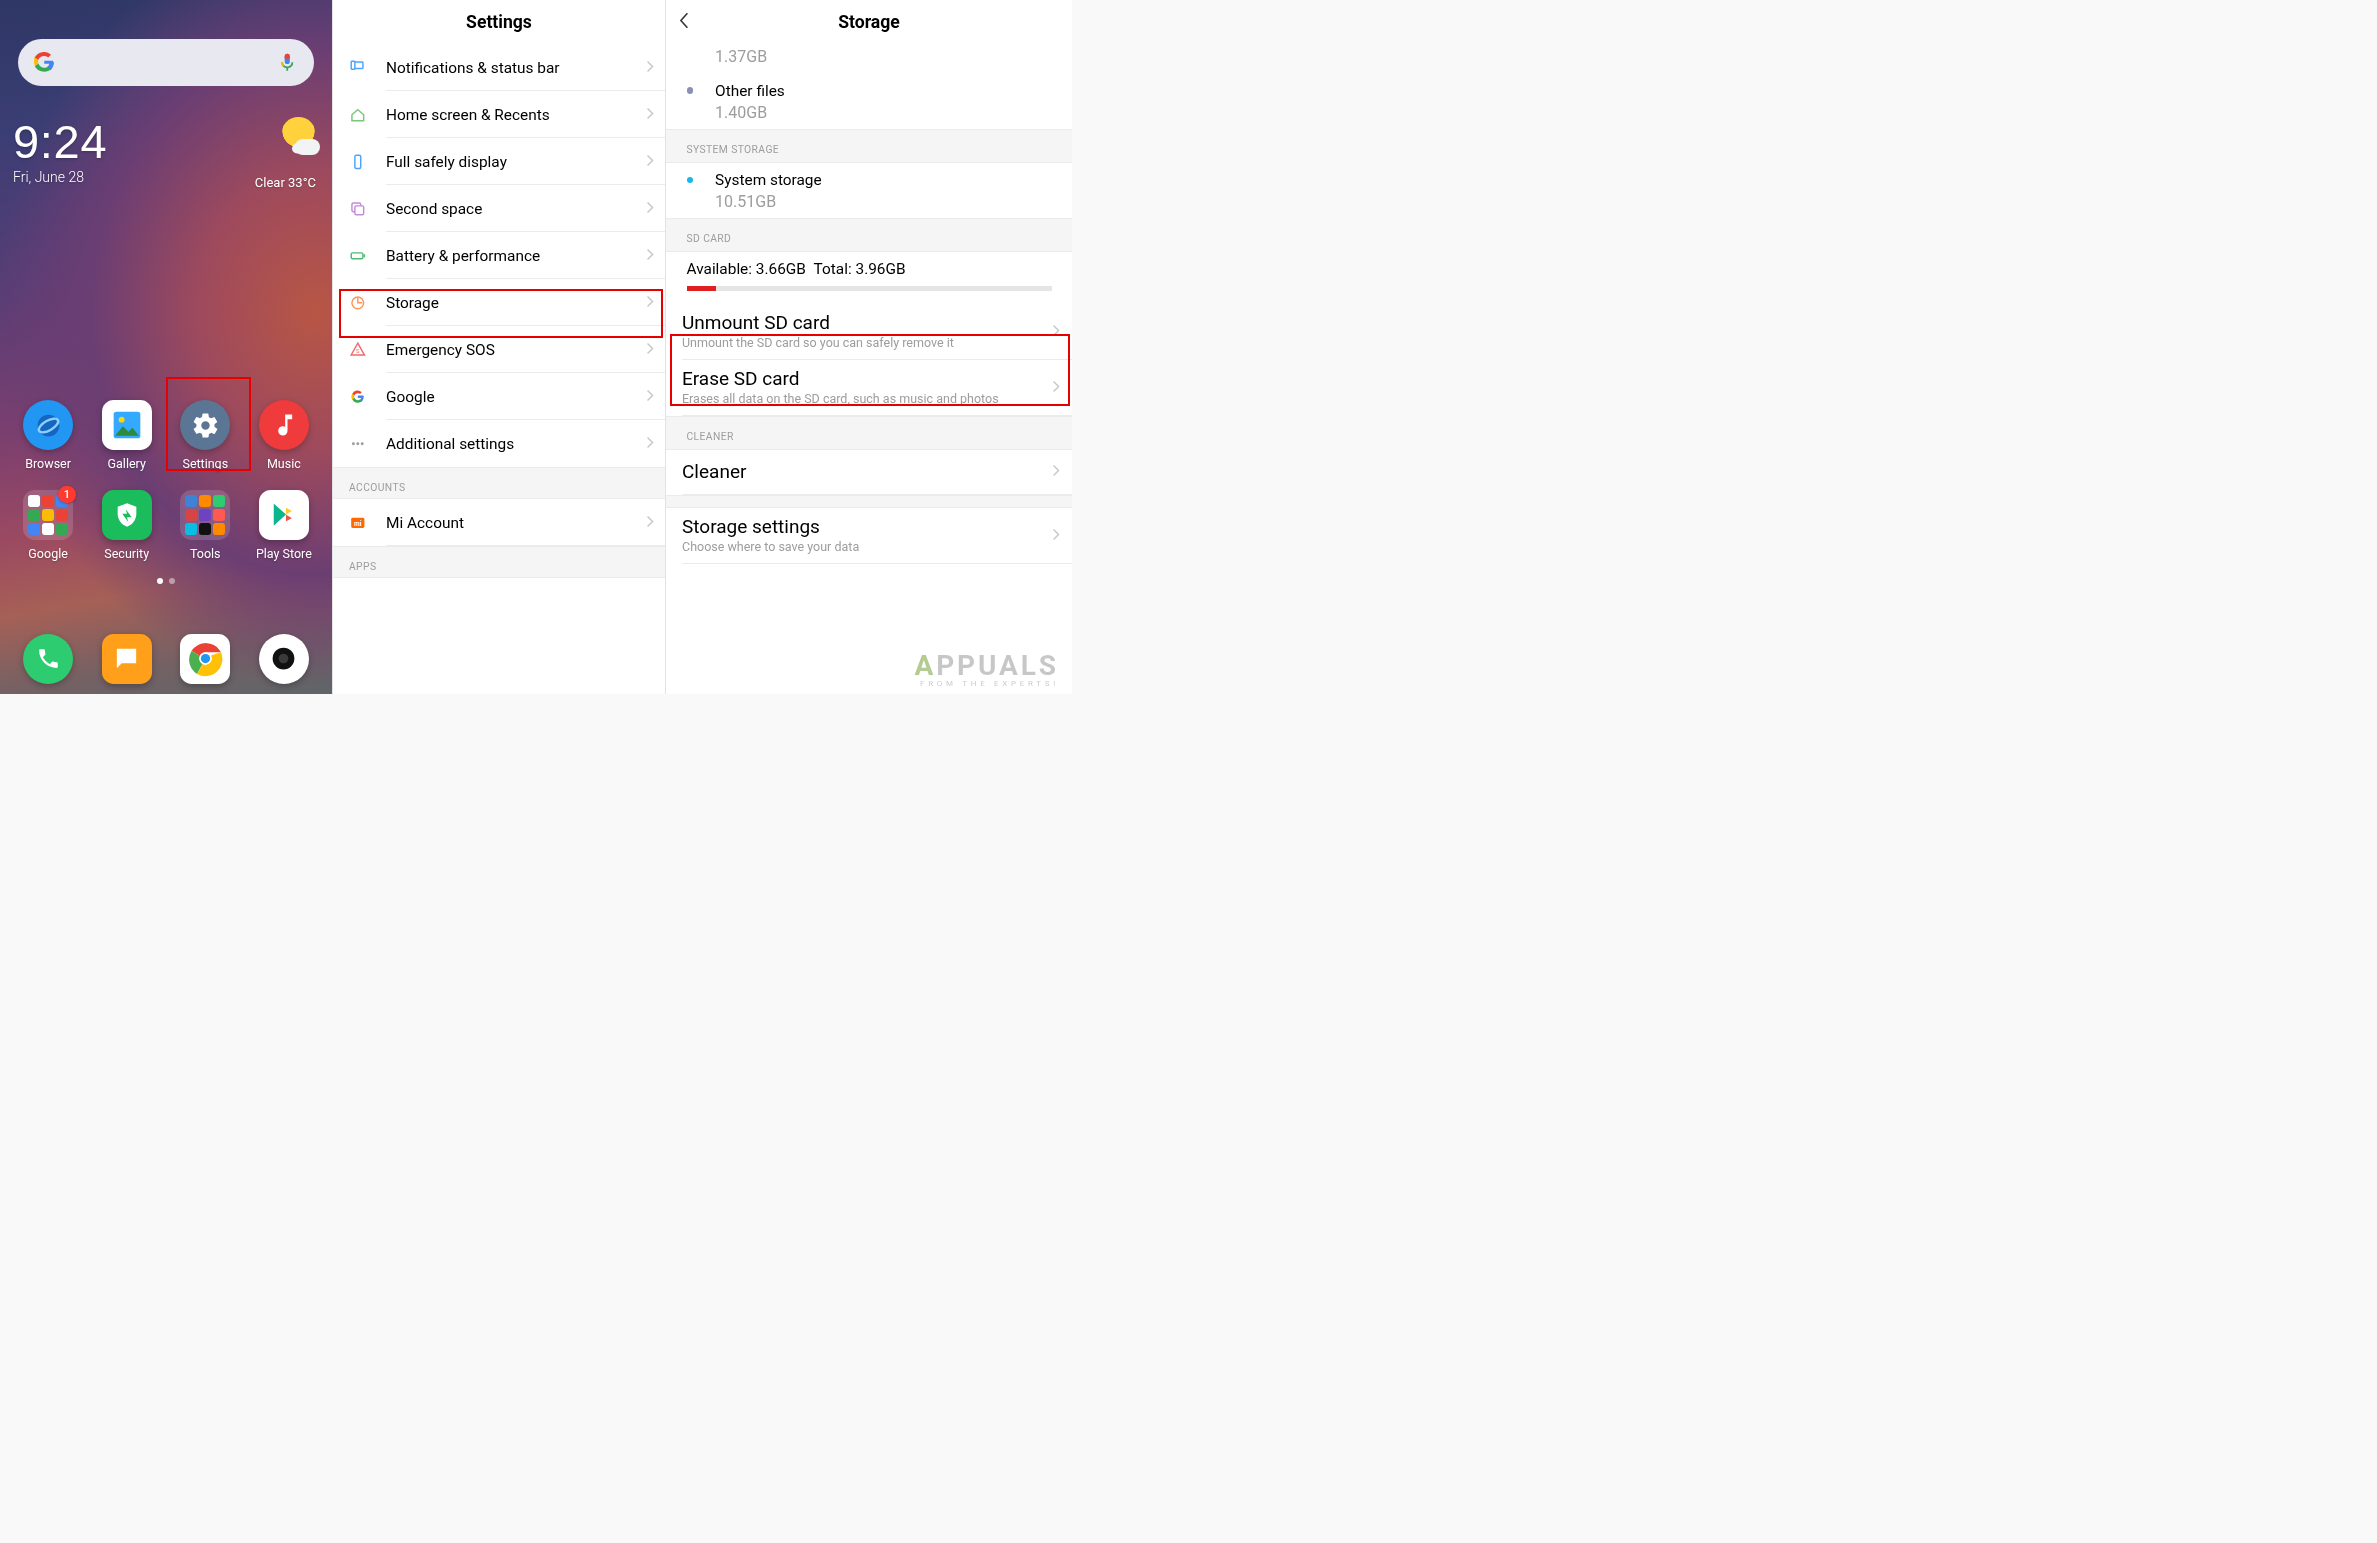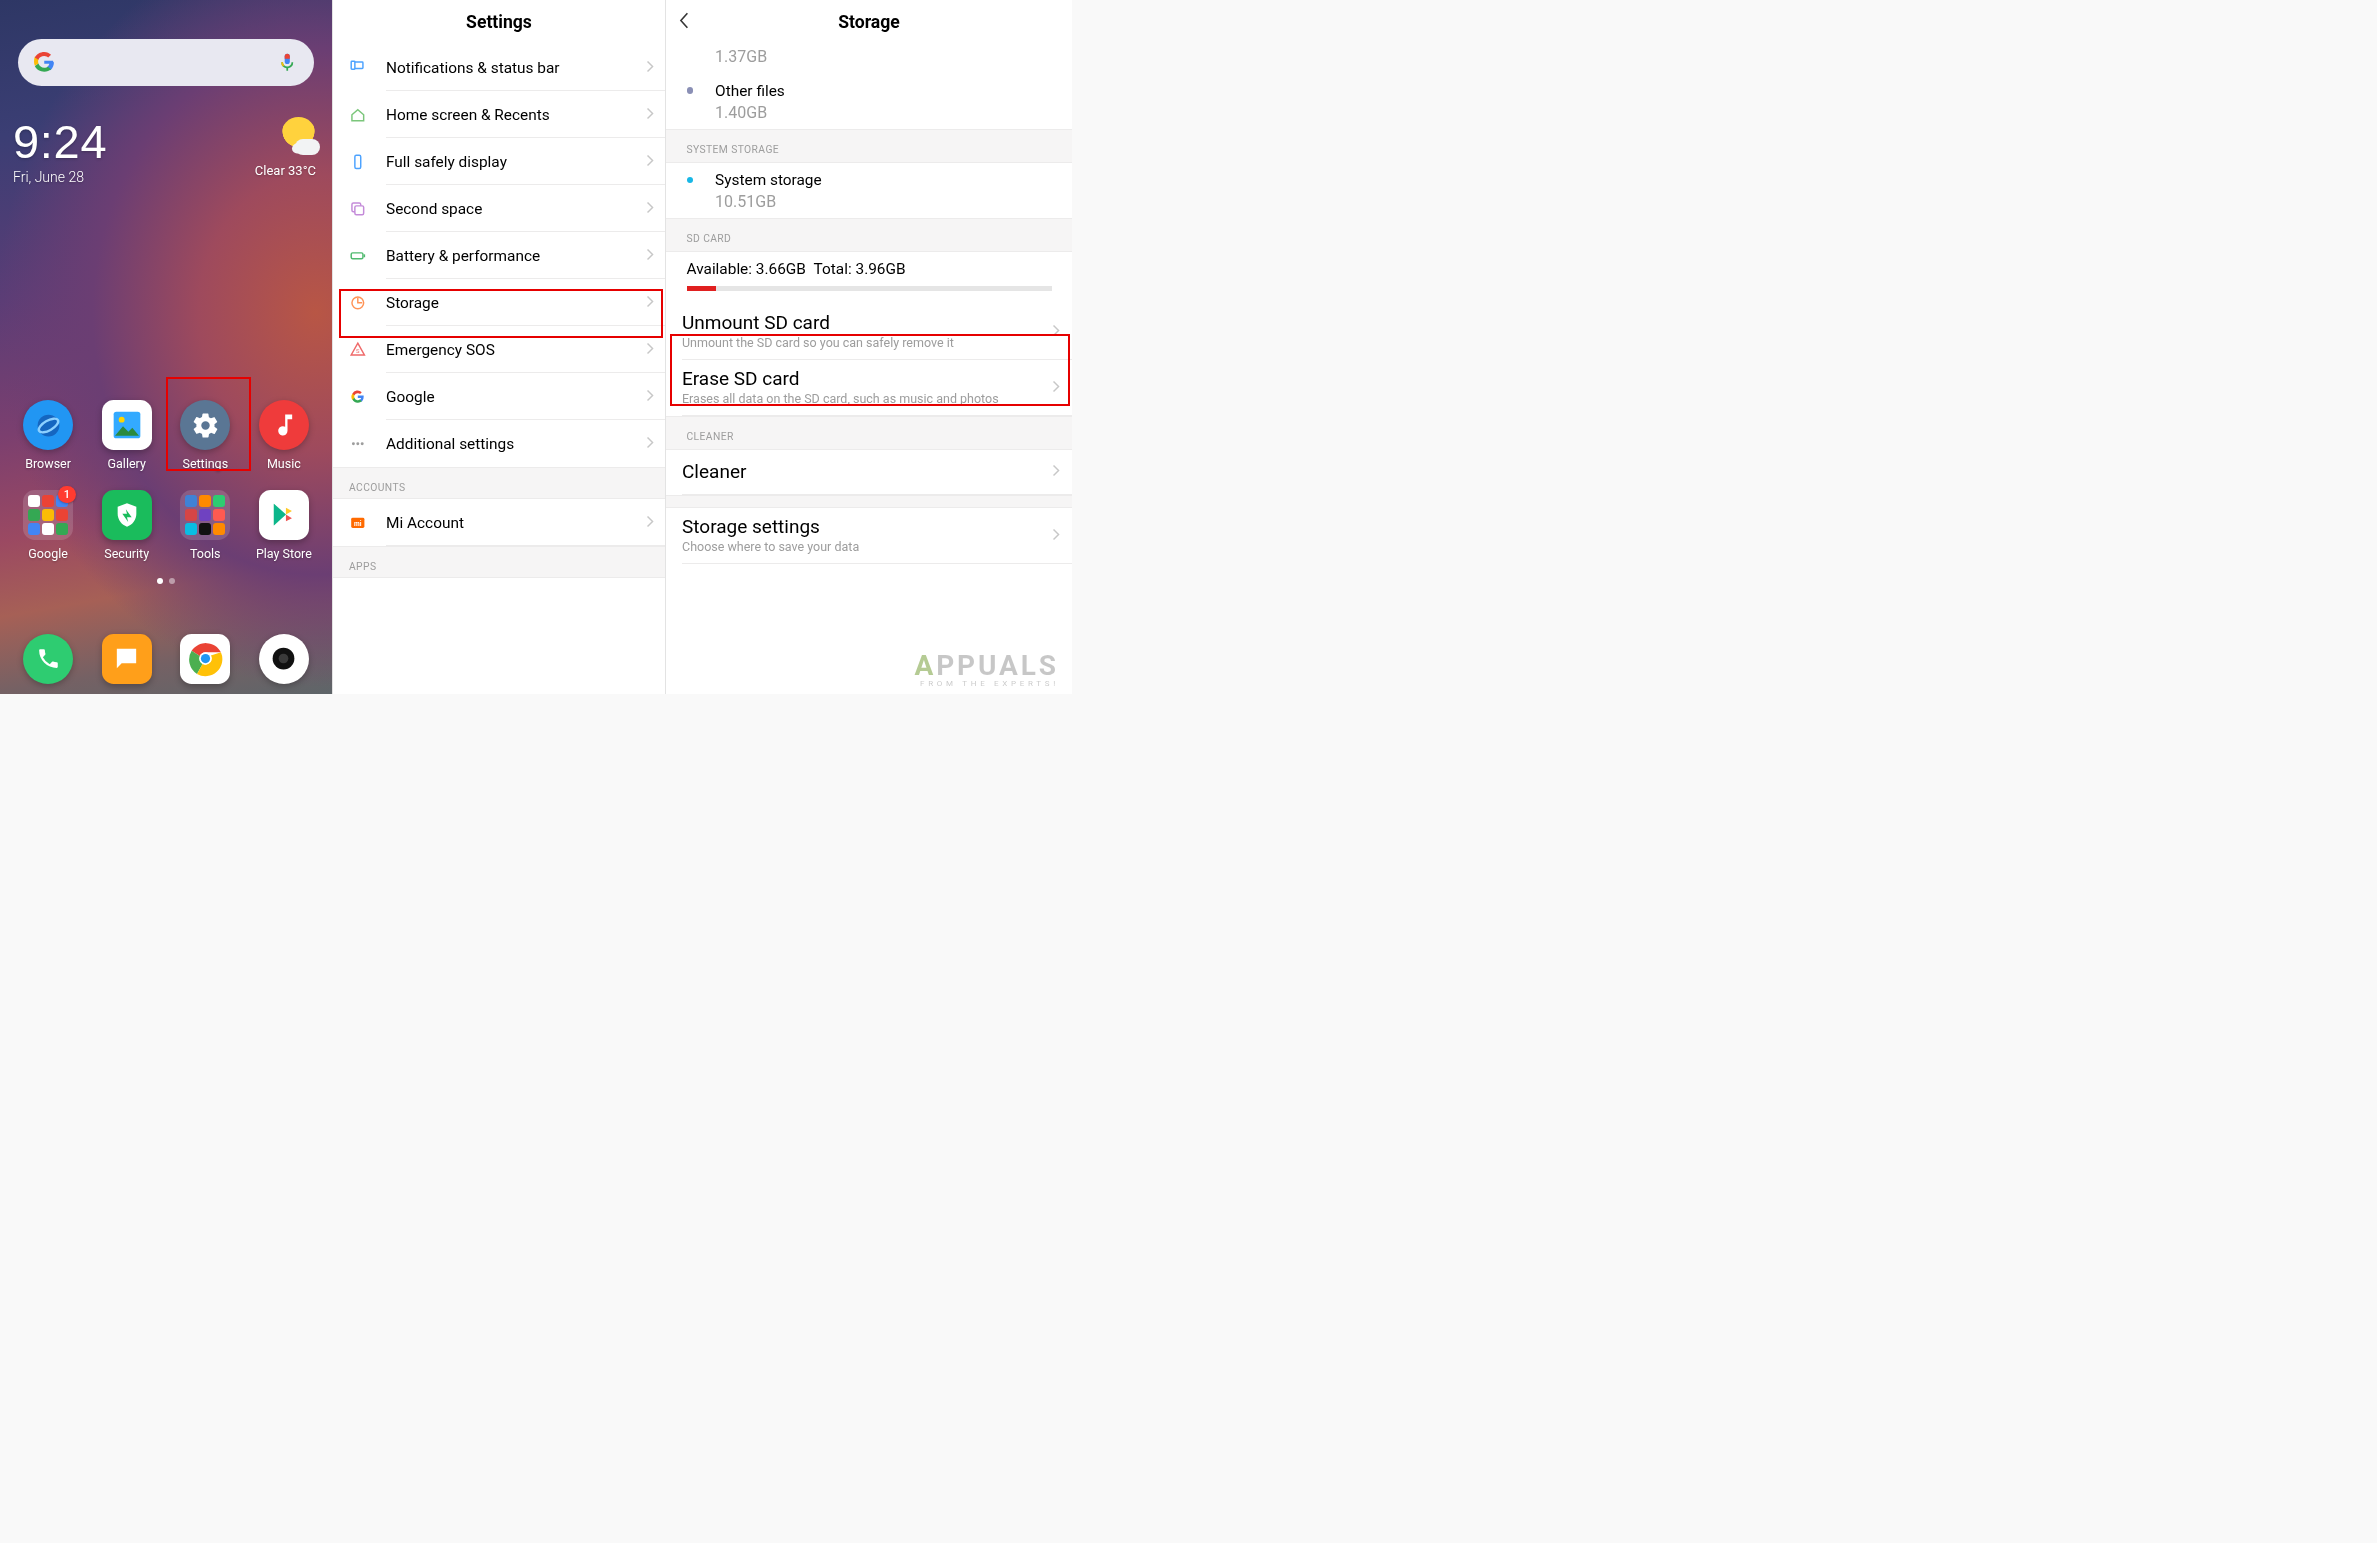--- a/index.html
+++ b/index.html
@@ -12,21 +12,21 @@
     linear-gradient(170deg,#2e3765 0%,#3b3e74 18%,#5b3d76 40%,#7b3f6f 58%,#9b4962 72%,#a66056 82%,#756164 92%,#5e6569 100%);
   color:#fff;border-right:0.7px solid #e3e3e3}
 .searchbar{position:absolute;top:39px;left:18.3px;right:18.3px;height:47px;background:#e8e8f1;border-radius:23.5px;display:flex;align-items:center;padding:0 16px}
 .searchbar svg{width:20.5px;height:20.5px}
 .clock-area{position:absolute;top:114px;left:13px;right:13px}
 .time{font-size:47px;font-weight:300;letter-spacing:0.7px;font-family:Liberation Sans, sans-serif;text-shadow:0 0.7px 2.9px rgba(0,0,0,.25)}
 .date{font-size:14px;font-weight:300;text-shadow:0 0.7px 2.2px rgba(0,0,0,.25)}
 .weather{position:absolute;top:117px;right:16px;text-align:right}
 .sun{width:35px;height:35px;background:radial-gradient(circle at 50% 40%,#ffd23d 0 58%,rgba(255,210,61,0) 60%);border-radius:50%;display:inline-block;position:relative}
 .sun::after{content:"";position:absolute;width:25px;height:16px;background:#f2f3f4;border-radius:14.7px;bottom:-2.9px;right:-4.4px;box-shadow:-5.9px 1.5px 0 -2.9px #f2f3f4}
-.weather-text{font-size:13px;margin-top:8px;text-shadow:0 0.7px 2.2px rgba(0,0,0,.25)}
+.weather-text{font-size:13px;margin-top:20px;text-shadow:0 0.7px 2.2px rgba(0,0,0,.25)}
 .app-grid{position:absolute;top:400px;left:0;right:0}
 .row{display:flex;justify-content:space-around;padding:0 8.8px;margin-bottom:19px}
 .app{width:70px;display:flex;flex-direction:column;align-items:center;position:relative}
 .app .ic{width:50px;height:50px;border-radius:50%;display:flex;align-items:center;justify-content:center;box-shadow:0 2.2px 5.9px rgba(0,0,0,.25)}
 .app .ic.rect{border-radius:11.7px}
 .app .lbl{font-size:12.5px;margin-top:5.9px;color:#fff;text-shadow:0 0.7px 2.2px rgba(0,0,0,.3)}
 .badge{position:absolute;top:-4.4px;right:7.3px;width:17.6px;height:17.6px;border-radius:50%;background:#ff3b30;color:#fff;font-size:11px;font-weight:500;display:flex;align-items:center;justify-content:center;box-shadow:0 0.7px 2.2px rgba(0,0,0,.3)}
 .dock{position:absolute;bottom:10.3px;left:0;right:0;display:flex;justify-content:space-around;padding:0 8.8px}
 .folder{width:50px;height:50px;border-radius:11.7px;background:rgba(255,255,255,.15);display:grid;grid-template-columns:1fr 1fr 1fr;grid-template-rows:1fr 1fr 1fr;gap:2.2px;padding:5.1px}
 .folder .mini{border-radius:2.9px}

